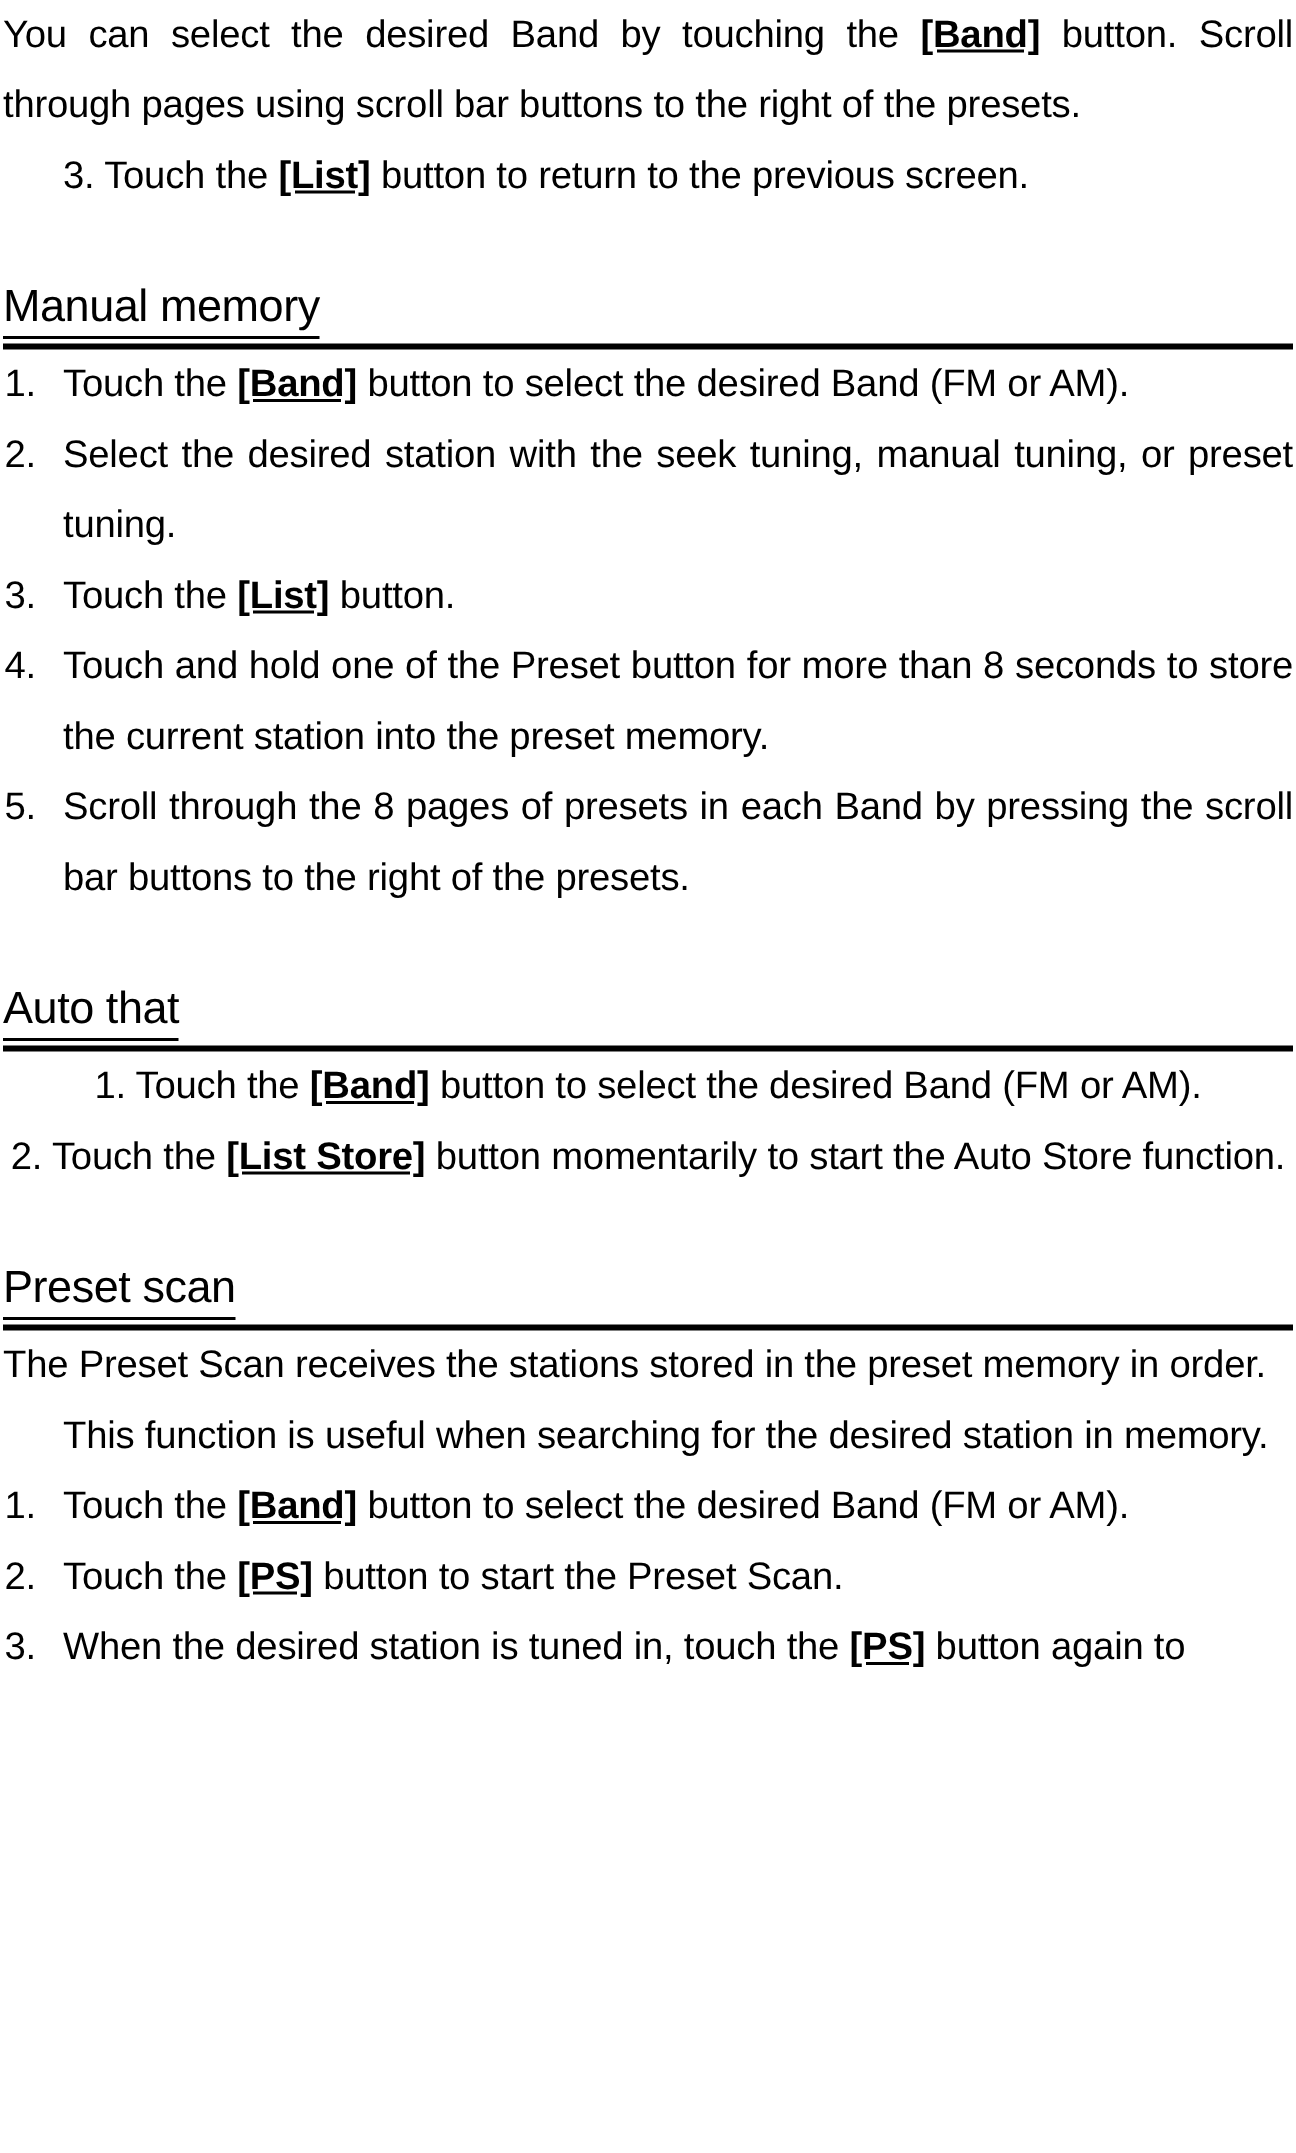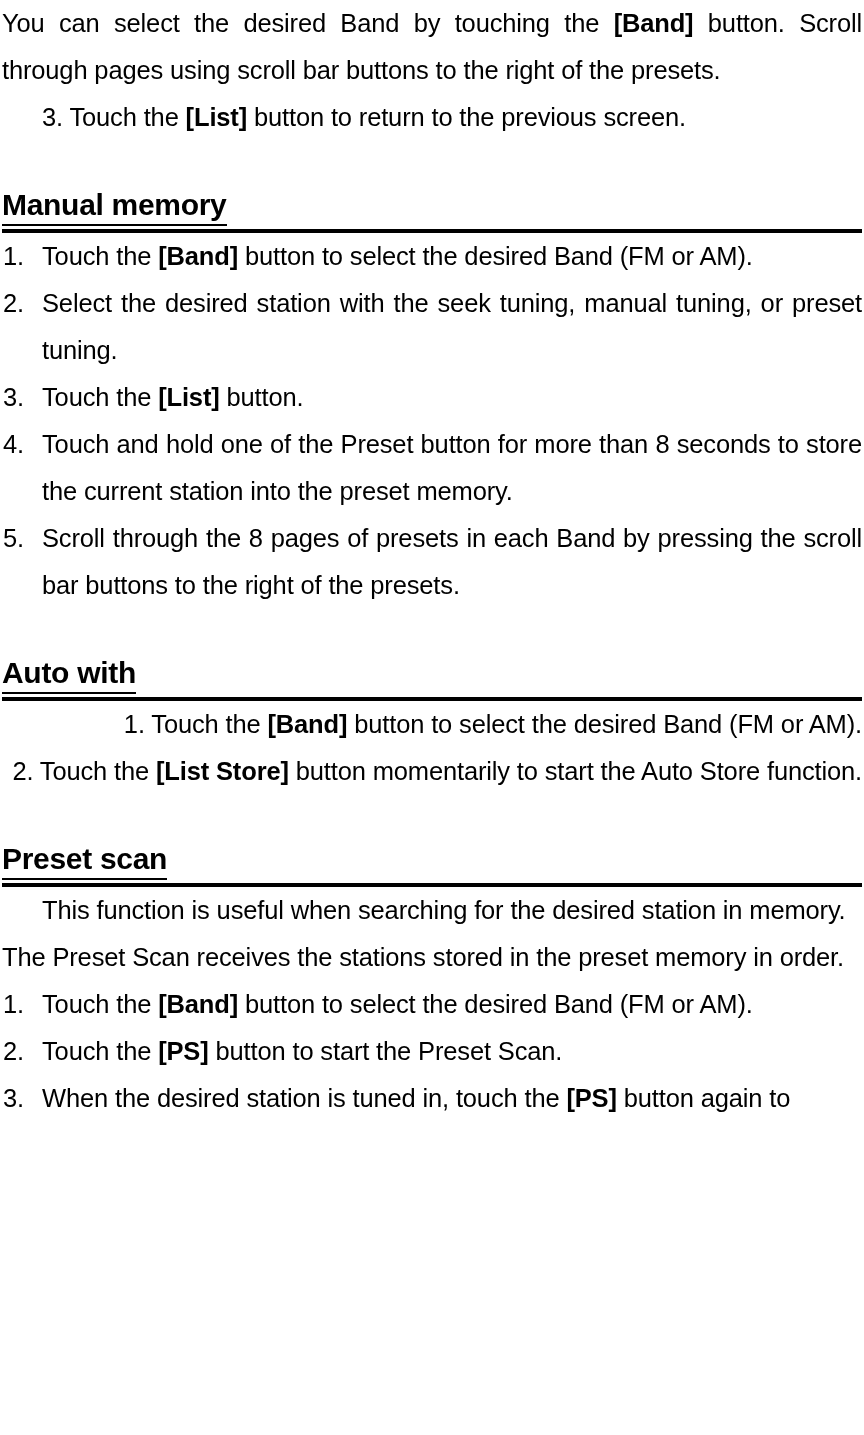--- a/index.html
+++ b/index.html
@@ -41,21 +41,21 @@
   
   .section-head {
     position: relative;
     margin: 0;
     padding: 0;
     height: 46px;
   }
   .section-head .head-text {
     display: inline-block;
     font-size: 30px;
-    font-weight: bold;
+    font-weight: normal;
     line-height: 36px;
     letter-spacing: -0.3px;
     border-bottom: 2.5px solid #000;
     padding-bottom: 1px;
   }
   .section-head .head-rule {
     position: absolute;
     left: 0;
     right: 0;
     bottom: 0px;
@@ -93,26 +93,26 @@
     text-justify: inter-word;
   }
   .num-list > li .li-body.flush {
     text-align-last: left;
   }
 
   
   .inline-num {
     font-size: 25.5px;
     line-height: 47px;
-    text-align: right;
+    text-align: center;
     margin: 0;
     letter-spacing: -0.15px;
   }
 
-  b, strong { font-weight: bold; }
+  b, strong { font-weight: bold; text-decoration: underline; }
   .spacer-lg { height: 46px; }
 </style>
 </head>
 <body>
 
 <div class="page">
 
   <div>
     <p class="para">You can select the desired Band by touching the <b>[Band]</b> button. Scroll through pages using scroll bar buttons to the right of the presets.</p>
     <p class="para last-line-natural">3. Touch the <b>[List]</b> button to return to the previous screen.</p>
@@ -146,36 +146,36 @@
         <span class="marker">5.</span>
         <span class="li-body flush">Scroll through the 8 pages of presets in each Band by pressing the scroll bar buttons to the right of the presets.</span>
       </li>
     </ol>
   </div>
 
   <div class="spacer-lg"></div>
 
   <div>
     <div class="section-head">
-      <span class="head-text">Auto with</span>
+      <span class="head-text">Auto that</span>
       <span class="head-rule"></span>
     </div>
     <p class="inline-num">1. Touch the <b>[Band]</b> button to select the desired Band (FM or AM).</p>
     <p class="inline-num">2. Touch the <b>[List Store]</b> button momentarily to start the Auto Store function.</p>
   </div>
 
   <div class="spacer-lg"></div>
 
   <div>
     <div class="section-head">
       <span class="head-text">Preset scan</span>
       <span class="head-rule"></span>
     </div>
+    <p class="para">The Preset Scan receives the stations stored in the preset memory in order.</p>
     <p class="para last-line-natural">This function is useful when searching for the desired station in memory.</p>
-    <p class="para">The Preset Scan receives the stations stored in the preset memory in order.</p>
     <ol class="num-list">
       <li>
         <span class="marker">1.</span>
         <span class="li-body flush">Touch the <b>[Band]</b> button to select the desired Band (FM or AM).</span>
       </li>
       <li>
         <span class="marker">2.</span>
         <span class="li-body flush">Touch the <b>[PS]</b> button to start the Preset Scan.</span>
       </li>
       <li>

